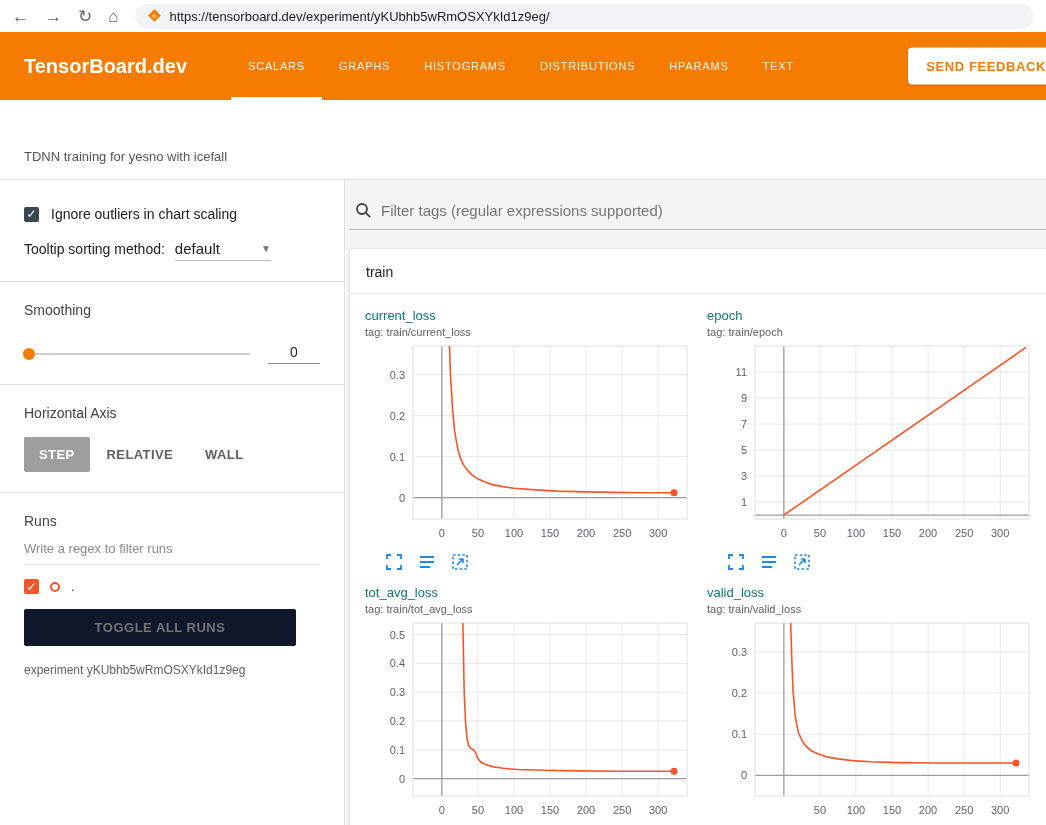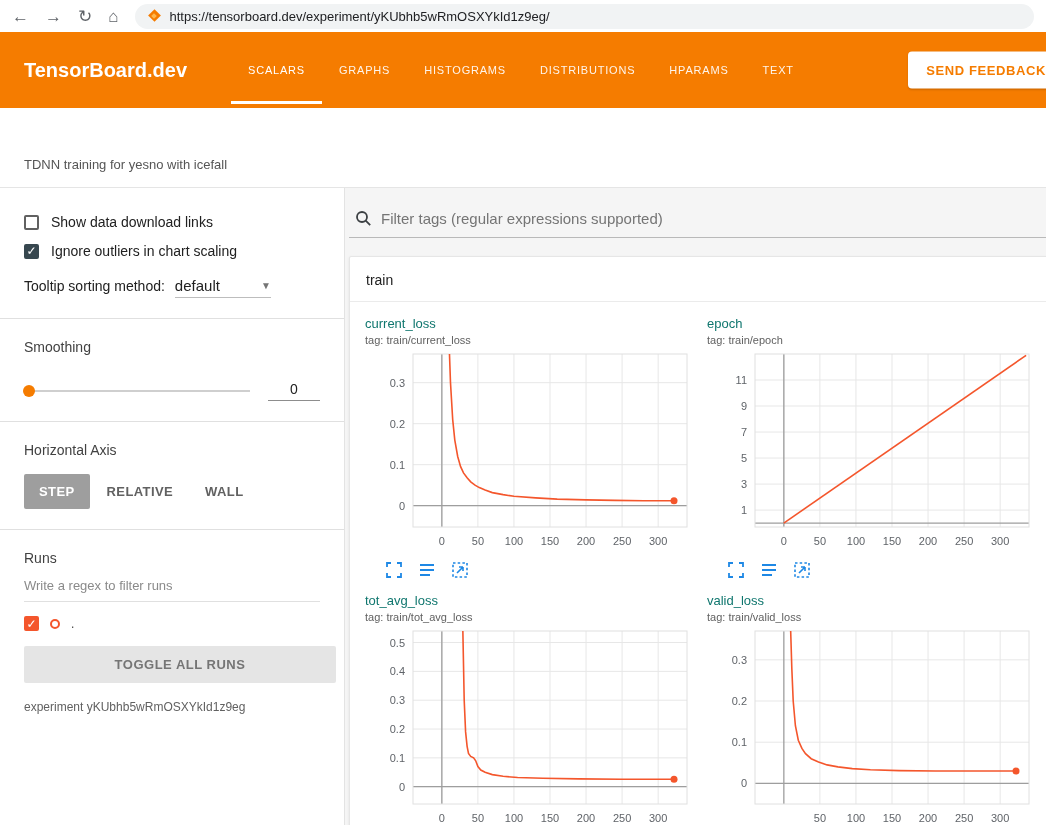--- a/index.html
+++ b/index.html
@@ -13,21 +13,21 @@
   .address-pill { flex:1; height:25px; background:#f1f3f4; border-radius:13px;
     display:flex; align-items:center; gap:9px; padding:0 14px; }
   .favicon { width:12px; height:12px; position:relative; flex:0 0 auto; }
   .favicon .d1 { position:absolute; left:1px; top:1px; width:9px; height:9px;
     background:#f57c00; transform:rotate(45deg); }
   .favicon .d2 { position:absolute; left:3.5px; top:3.5px; width:4px; height:4px;
     background:#ffb74d; transform:rotate(45deg); }
   .url-text { font-size:13px; color:#202124; white-space:nowrap; }
 
   
-  .app-header { height:76px; background:#f57c00; display:flex; align-items:center;
+  .app-header { height:68px; background:#f57c00; display:flex; align-items:center;
     padding:0 0 0 24px; position:relative; }
   .logo { color:#fff; font-size:20px; font-weight:bold; margin-right:44px; white-space:nowrap; }
   .tabs { display:flex; height:68px; }
   .tab { display:flex; align-items:center; padding:0 17px; color:rgba(255,255,255,0.92);
     font-size:11px; letter-spacing:0.8px; font-weight:normal; cursor:pointer;
     border-bottom:3px solid transparent; padding-top:3px; }
   .tab.active { border-bottom-color:#ffffff; color:#fff; }
   .feedback-btn { position:absolute; right:-18px; top:50%; transform:translateY(-50%);
     background:#fff; color:#f57c00; font-size:13px; font-weight:bold; letter-spacing:0.6px;
     padding:11px 18px; border-radius:4px; white-space:nowrap; cursor:pointer;
@@ -69,21 +69,21 @@
     font-weight:bold; border-radius:2px; cursor:pointer; }
   .axis-btn.active { background:#9e9e9e; color:#fff; }
   .regex-input { width:100%; border:0; outline:0; border-bottom:1px solid #e0e0e0;
     padding:10px 0 8px 0; font-size:13px; color:#424242; margin-top:2px;
     font-family:"Liberation Sans", sans-serif; }
   .regex-input::placeholder { color:#8a8a8a; }
   .run-row { display:flex; align-items:center; gap:11px; margin-top:14px; }
   .run-circle { width:10px; height:10px; border:2px solid #f4562c; border-radius:50%;
     flex:0 0 auto; }
   .run-name { font-size:12px; color:#424242; }
-  .toggle-all-btn { margin-top:15px; width:312px; background:#e5e5e5; color:#757575;
+  .toggle-all-btn { margin-top:15px; width:272px; background:#0f172a; color:#757575;
     font-size:13px; font-weight:bold; letter-spacing:0.5px; text-align:center;
     padding:11px 0; border-radius:2px; cursor:pointer; }
   .experiment-note { margin-top:17px; font-size:12px; color:#616161; }
 
   
   .main { flex:1; background:#f5f5f5; padding:16px 0 0 4px; overflow:hidden; }
   .filter-row { display:flex; gap:9px; padding:6px 0 10px 6px;
     border-bottom:1px solid #b9b9b9; }
   .filter-input { border:0; outline:0; background:transparent; flex:1; font-size:15px;
     color:#424242; font-family:"Liberation Sans", sans-serif; }
@@ -131,24 +131,20 @@
   <div class="feedback-btn">SEND FEEDBACK</div>
 </div>
 
 <div class="experiment-bar">
   <div class="experiment-title">TDNN training for yesno with icefall</div>
 </div>
 
 <div class="content">
 
   <div class="sidebar">
-    <div class="checkbox-row">
-      <span class="checkbox"></span>
-      <span>Show data download links</span>
-    </div>
     <div class="checkbox-row">
       <span class="checkbox checked">✓</span>
       <span>Ignore outliers in chart scaling</span>
     </div>
 
     <div class="tooltip-row">
       <span>Tooltip sorting method:</span>
       <span class="dropdown">
         <span>default</span>
         <span class="caret">▼</span>

